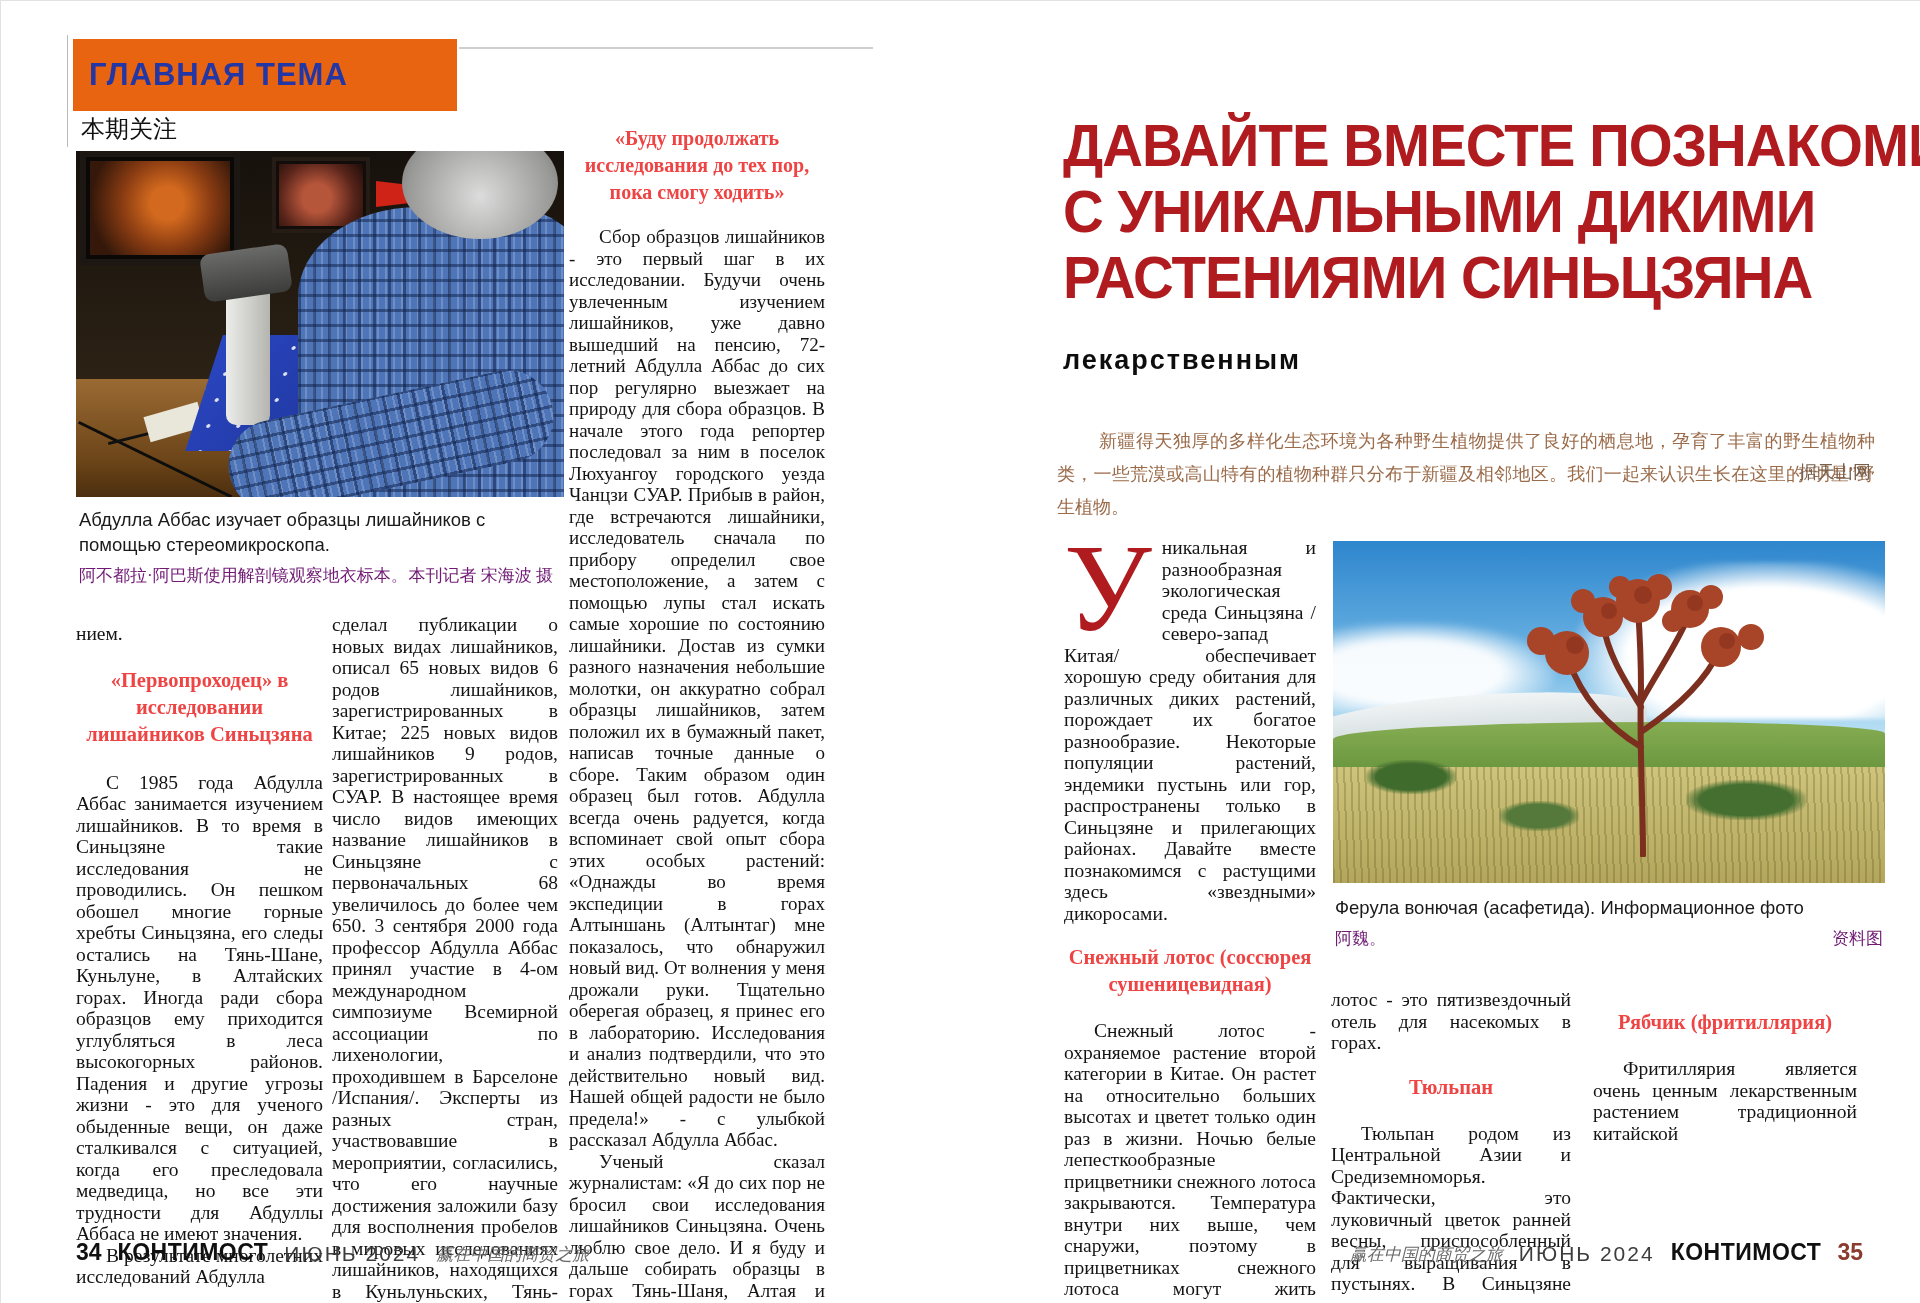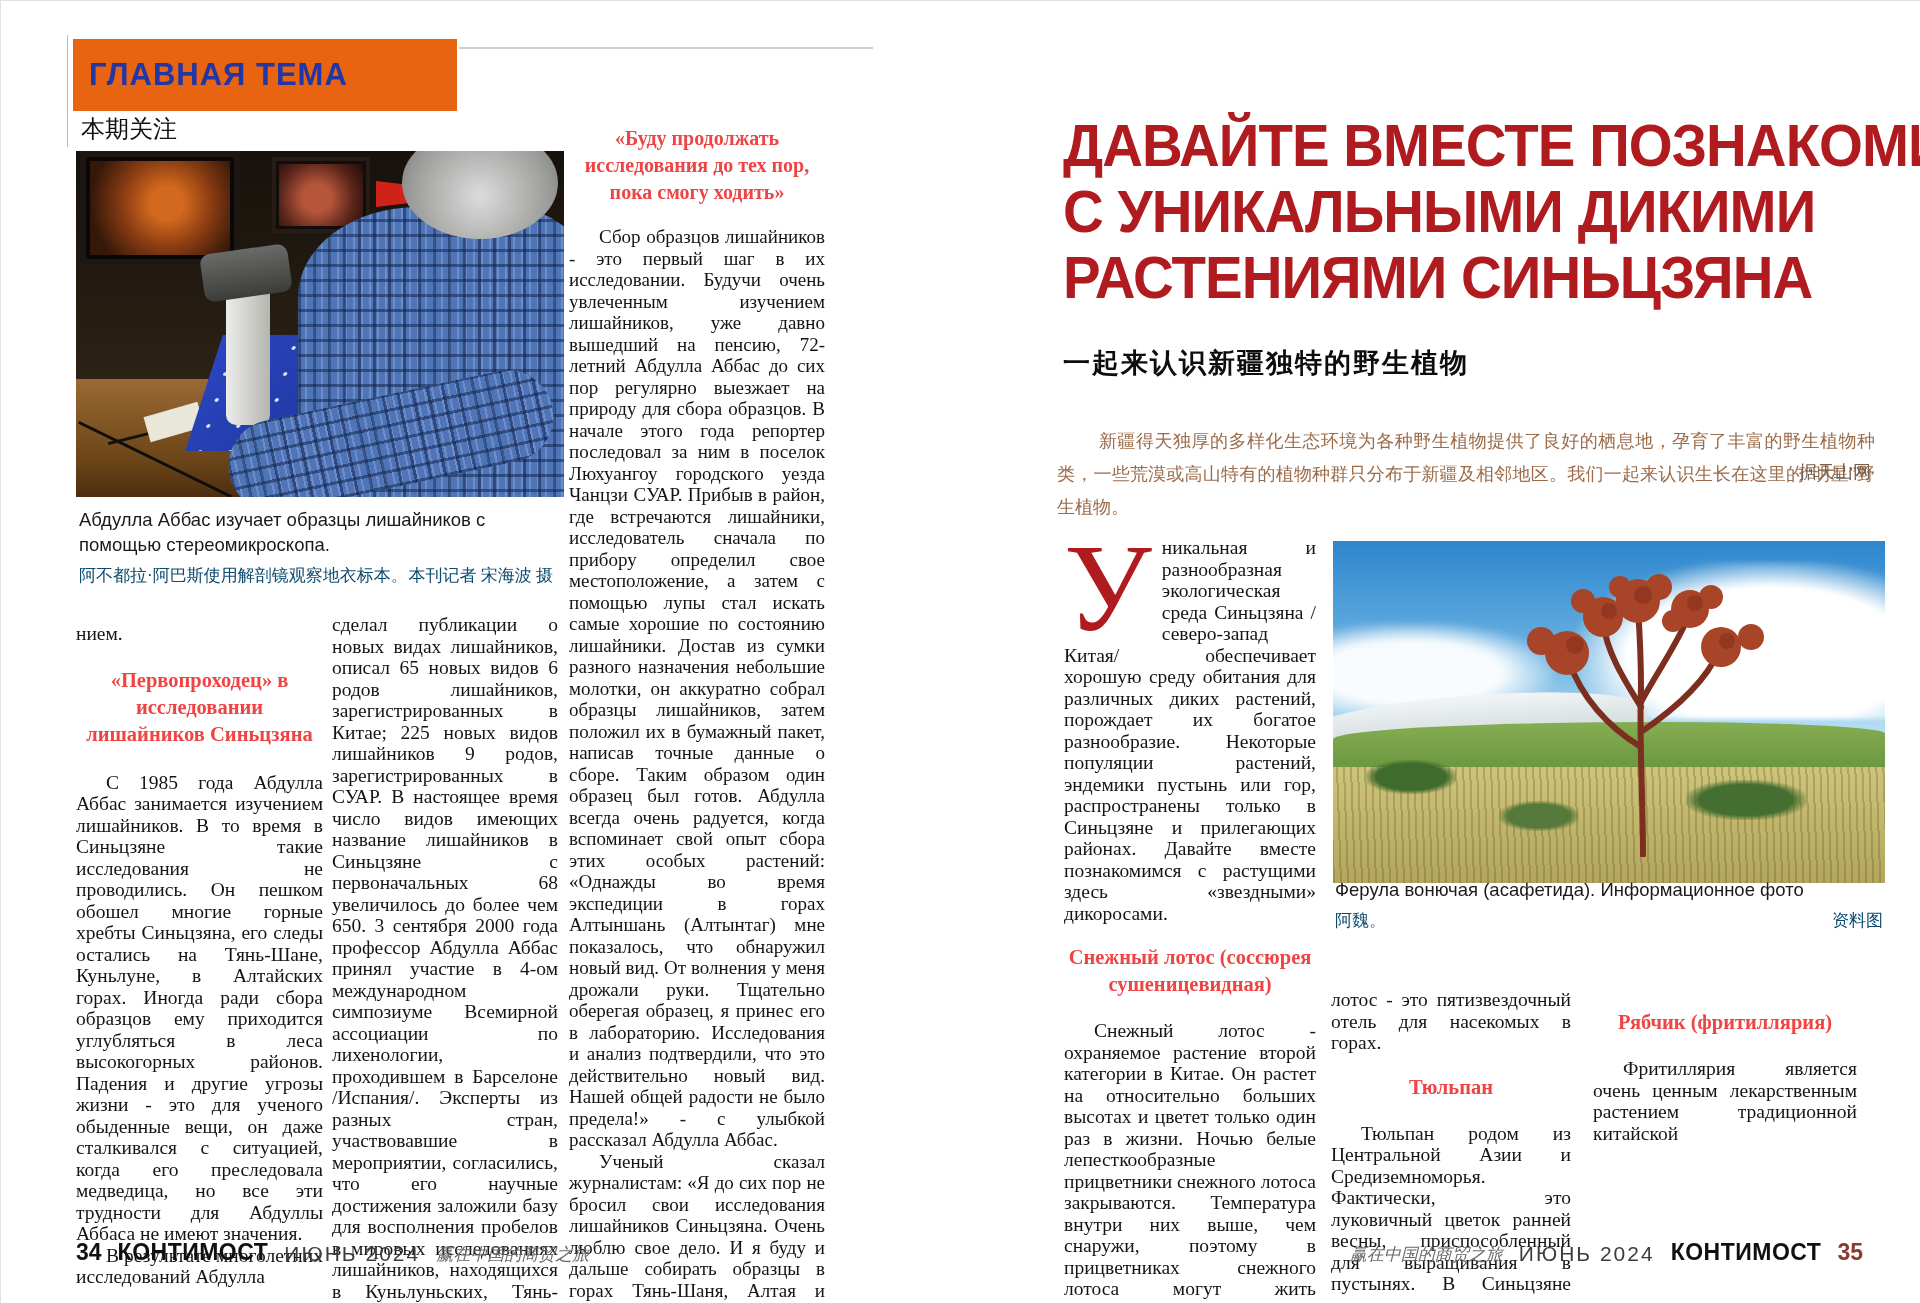--- a/index.html
+++ b/index.html
@@ -36,21 +36,21 @@
   .plaid{background-color:#4e75b8;
          background-image:repeating-linear-gradient(90deg,rgba(13,30,70,.5) 0 3px,transparent 3px 15px),
                           repeating-linear-gradient(0deg,rgba(13,30,70,.5) 0 3px,transparent 3px 15px),
                           repeating-linear-gradient(90deg,rgba(255,255,255,.18) 7px 9px,transparent 9px 15px);}
   .p1-shirt{right:-34px;top:56px;width:300px;height:300px;border-radius:40% 30% 0 0/30% 30% 0 0;}
   .p1-arm{left:150px;top:244px;width:330px;height:92px;border-radius:46px;transform:rotate(-12deg);}
   .p1-hair{right:6px;top:-24px;width:156px;height:112px;background:radial-gradient(circle at 50% 62%,#dcdcdc,#9a9a98 68%,#6f6f6d);border-radius:50%;}
 
   
   .caption1{position:absolute;left:78px;top:506px;width:474px;font-family:"Liberation Sans",sans-serif;font-size:18.5px;line-height:25px;color:#1a1a1a;}
-  .cap-cn-row{display:flex;justify-content:space-between;margin-top:6px;font-family:"Liberation Serif",serif;font-size:17px;color:#0c4a6e;}
+  .cap-cn-row{display:flex;justify-content:space-between;margin-top:6px;font-family:"Liberation Serif",serif;font-size:17px;color:#701a75;}
 
   
   .col{position:absolute;font-size:19.5px;line-height:21.5px;text-align:justify;color:#141414;}
   .col p{margin:0;}
   .col p.ind{text-indent:30px;}
   .sechead{color:#ef4444;font-weight:bold;text-align:center;font-size:20.5px;line-height:27px;}
   .colL1{left:75px;top:622px;width:247px;}
   .colL1 .sechead{margin:22px 6px 24px;}
   .colL2{left:331px;top:613px;width:226px;}
   .colL3{left:568px;top:124px;width:256px;font-size:19px;}
@@ -161,21 +161,21 @@
     <span class="brand">КОНТИМОСТ</span>
     <span class="issue">ИЮНЬ 2024</span>
     <span class="fcn">赢在中国的商贸之旅</span>
   </div>
 
   <div class="headline">
     <div>ДАВАЙТЕ ВМЕСТЕ ПОЗНАКОМИМСЯ</div>
     <div>С УНИКАЛЬНЫМИ ДИКИМИ</div>
     <div>РАСТЕНИЯМИ СИНЬЦЗЯНА</div>
   </div>
-  <div class="headline-cn">一起来认识新疆独特的野生植物</div>
+  <div class="headline-cn">лекарственным</div>
 
   <div class="intro">新疆得天独厚的多样化生态环境为各种野生植物提供了良好的栖息地，孕育了丰富的野生植物种类，一些荒漠或高山特有的植物种群只分布于新疆及相邻地区。我们一起来认识生长在这里的“明星”野生植物。</div>
   <div class="intro-credit">据天山网</div>
 
   <div class="col colR1">
     <p>
       <span class="dropcap">У</span>
       <span>никальная и разнообразная экологическая среда Синьцзяна /северо-запад Китая/ обеспечивает хорошую среду обитания для различных диких растений, порождает их богатое разнообразие. Некоторые популяции растений, эндемики пустынь или гор, распространены только в Синьцзяне и прилегающих районах. Давайте вместе познакомимся с растущими здесь «звездными» дикоросами.</span>
     </p>
     <div class="sechead">Снежный лотос (соссюрея сушеницевидная)</div>
@@ -220,21 +220,21 @@
       <g fill="#8f3520" opacity="0.8">
         <circle cx="92" cy="88" r="9"></circle>
           <circle cx="126" cy="54" r="8"></circle>
         <circle cx="160" cy="38" r="9"></circle>
           <circle cx="212" cy="46" r="8"></circle>
         <circle cx="244" cy="84" r="8"></circle>
       </g>
     </svg>
   </div>
 
-  <div class="caption2 caption1" style="left:1334px;top:876px;width:548px;">
+  <div class="caption2 caption1" style="left:1334px;top:894px;width:548px;">
     <div>Ферула вонючая (асафетида). Информационное фото</div>
     <div class="cap-cn-row">
       <span>阿魏。</span>
       <span>资料图</span>
     </div>
   </div>
 
   <div class="col colRA">
     <p>лотос - это пятизвездочный отель для насекомых в горах.</p>
     <div class="sechead">Тюльпан</div>

